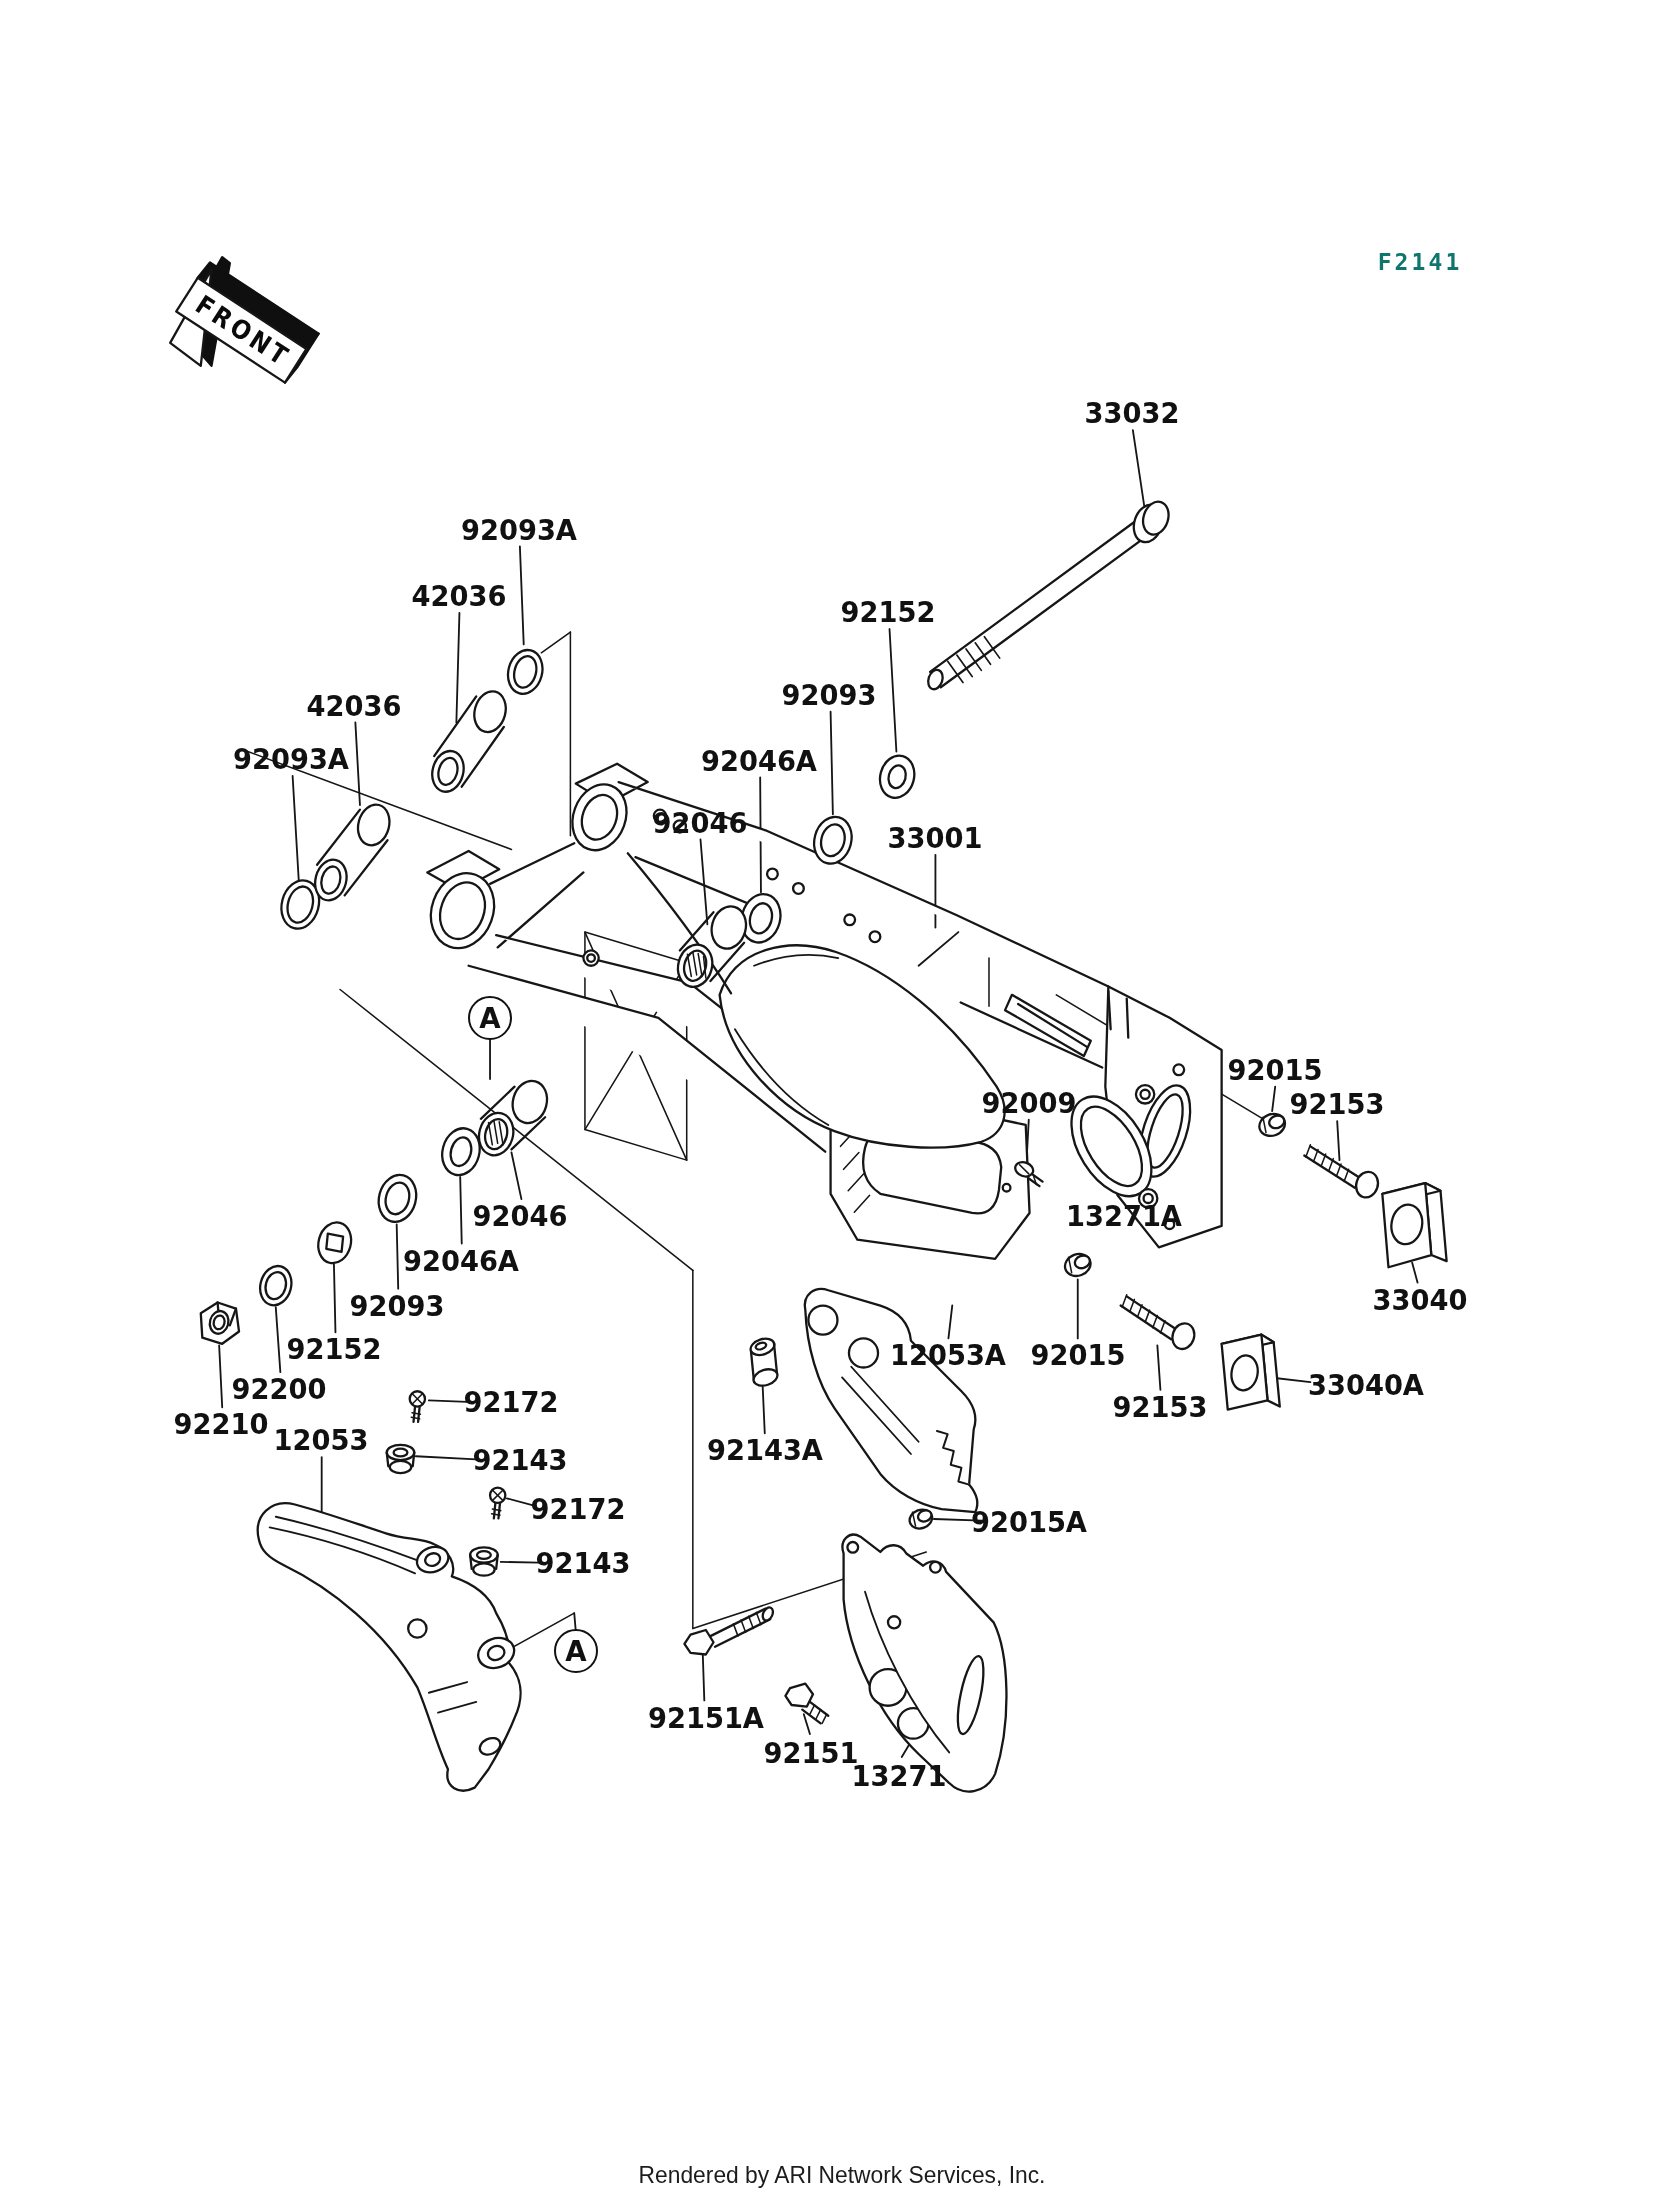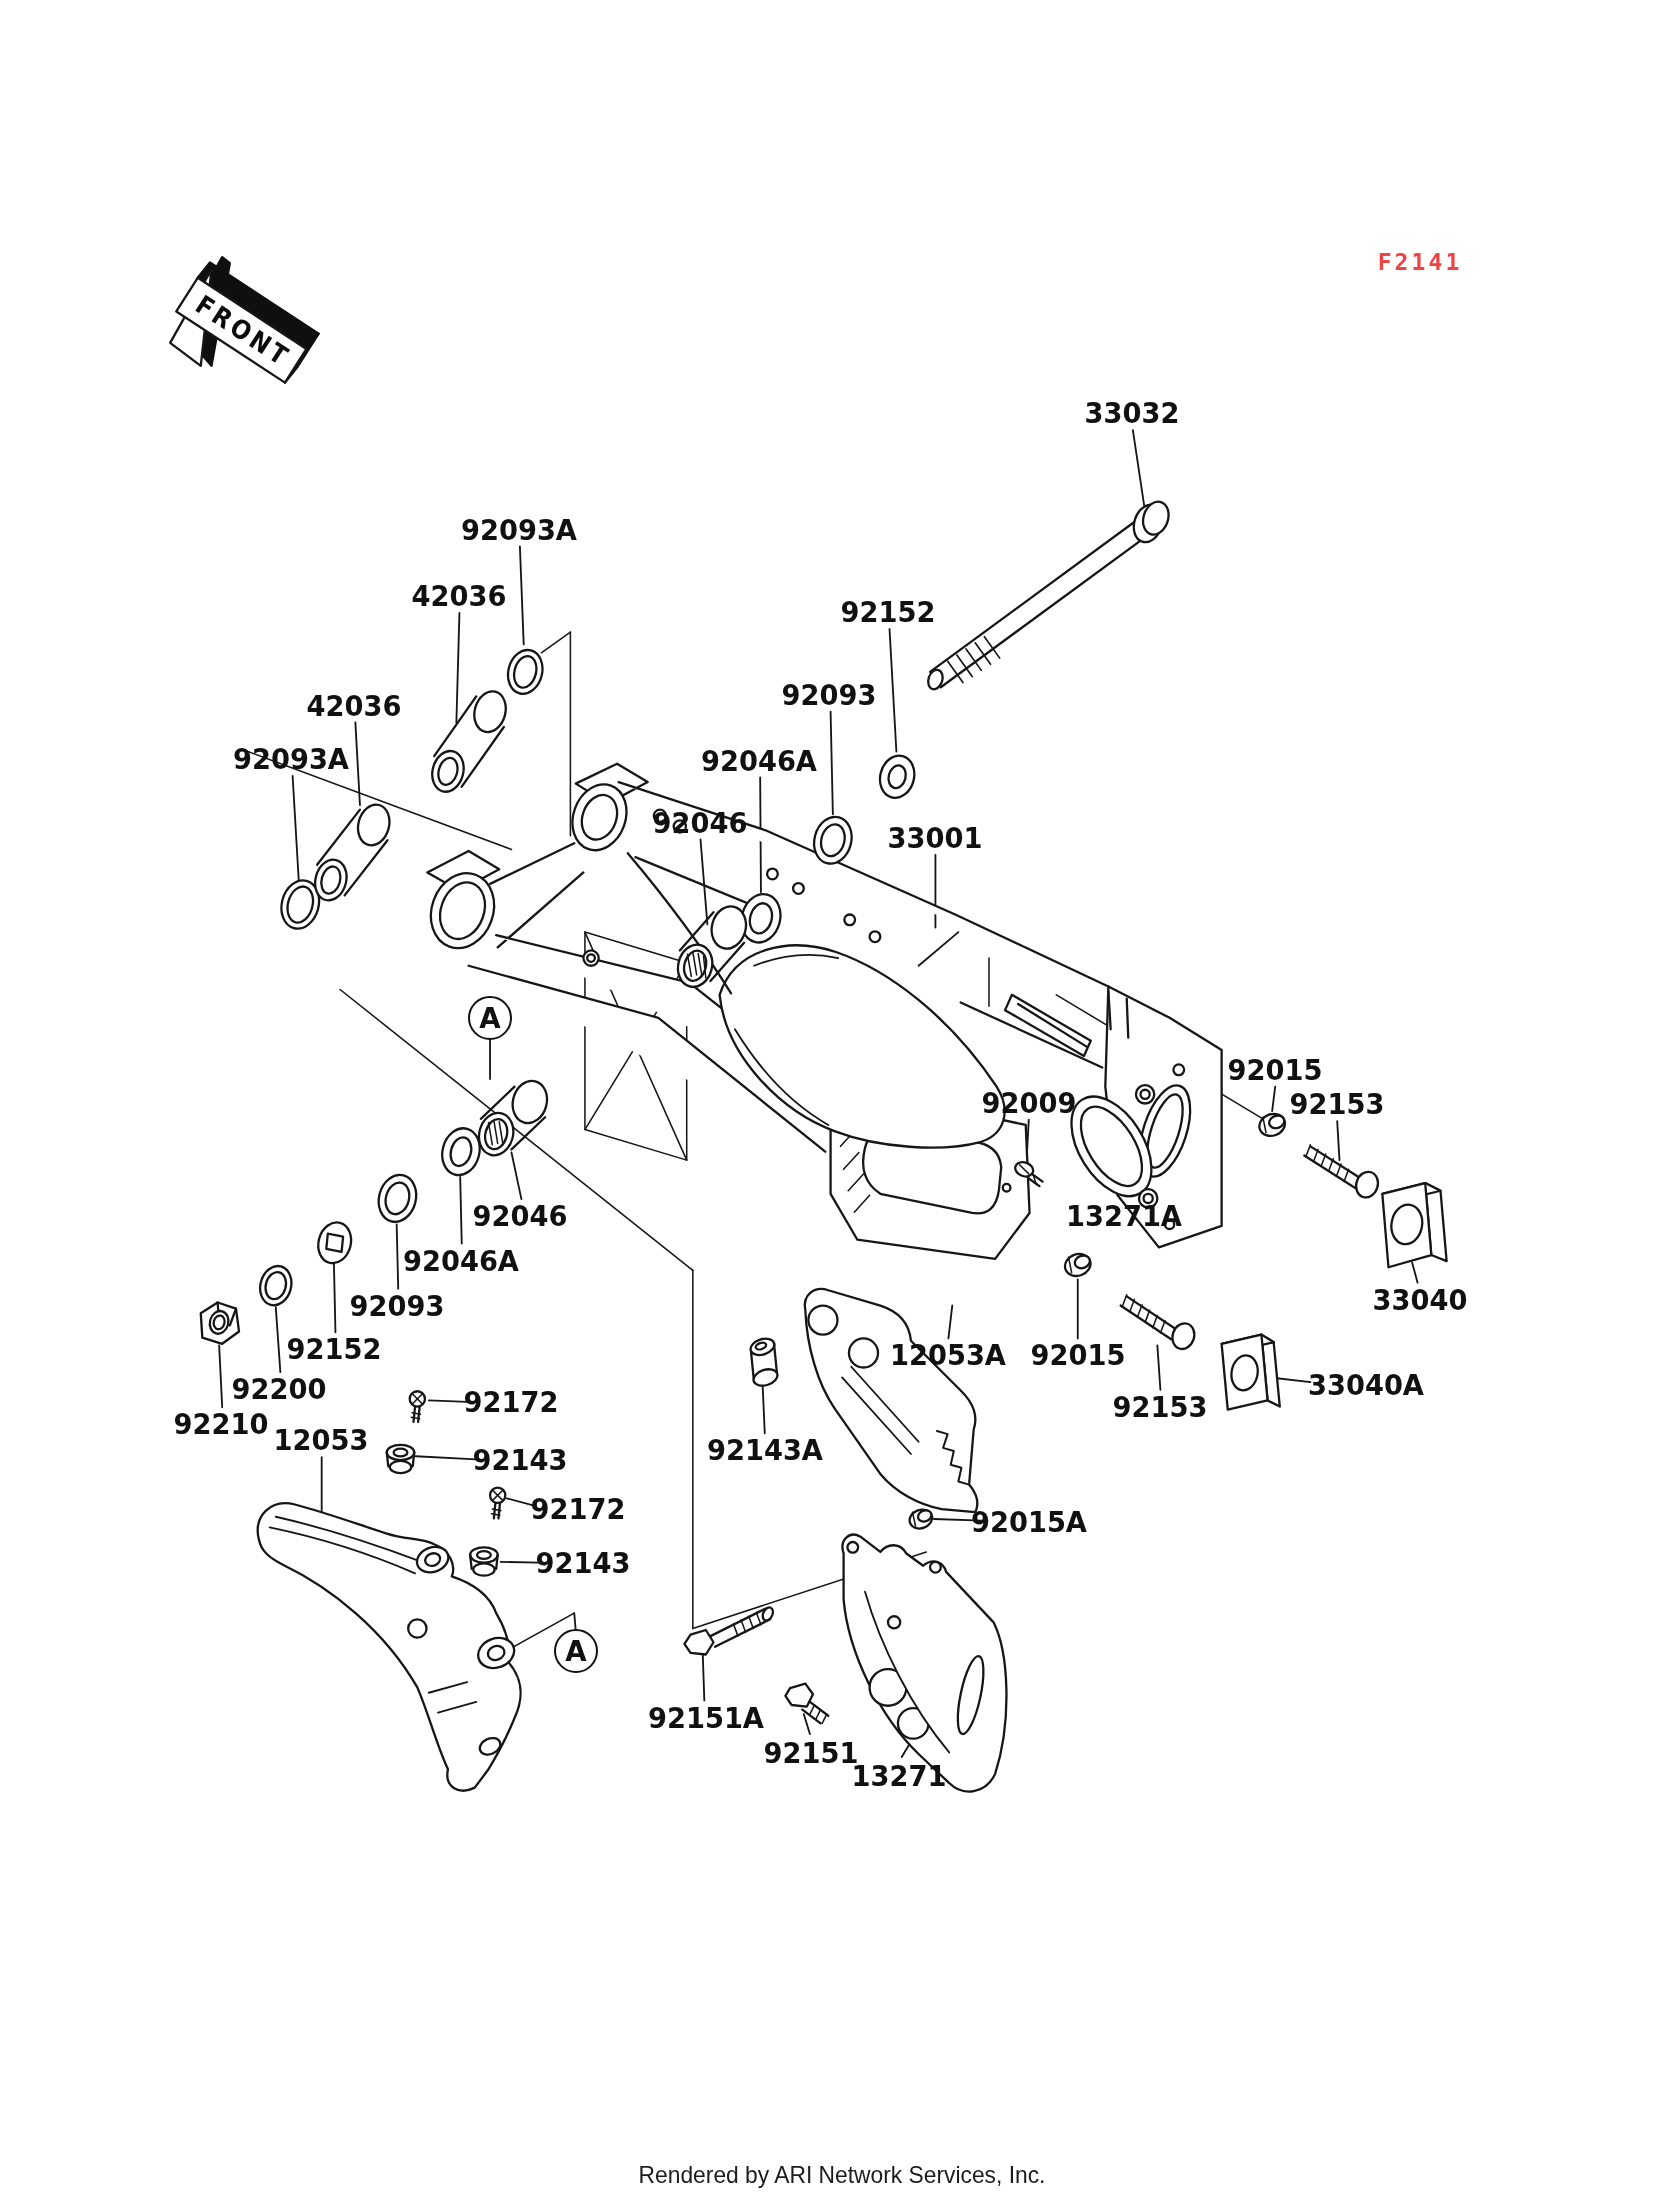--- a/index.html
+++ b/index.html
@@ -4,21 +4,21 @@
 <style>
   html,body{margin:0;padding:0;background:#fff;}
   #stage{position:relative;width:1678px;height:2194px;background:#ffffff;overflow:hidden;
          font-family:"DejaVu Sans", sans-serif;}
   #drawing{position:absolute;left:0;top:0;}
   .part-label{position:absolute;transform:translate(-50%,-50%) scaleX(.94);
 , white-space:nowrap;
     font-family:"DejaVu Sans", sans-serif;font-weight:bold;font-size:29px;color:#111;
     letter-spacing:0px;white-space:nowrap;cursor:pointer;}
   .fig-code{position:absolute;transform:translate(-50%,-50%);
-    font-family:"DejaVu Sans Mono", monospace;font-weight:600;font-size:23px;color:#ef4444;
+    font-family:"DejaVu Sans Mono", monospace;font-weight:600;font-size:23px;color:#0f766e;
     letter-spacing:3.1px;}
   .front-label{position:absolute;transform:translate(-50%,-50%) rotate(33deg) scaleX(.9);
     font-family:"DejaVu Sans", sans-serif;font-weight:bold;font-size:26px;color:#0a0a0a;
     letter-spacing:3.8px;}
   .section-marker{position:absolute;width:40px;height:40px;border:2.3px solid #111;
     border-radius:50%;transform:translate(-50%,-50%);display:flex;align-items:center;
     justify-content:center;font-family:"DejaVu Sans", sans-serif;font-weight:bold;
     font-size:27.6px;color:#111;background:#fff;}
   .footer-text{position:absolute;transform:translate(-50%,-50%) scaleX(.95);
     font-family:"Liberation Sans", sans-serif;font-weight:400;font-size:24px;color:#1c1c1c;

